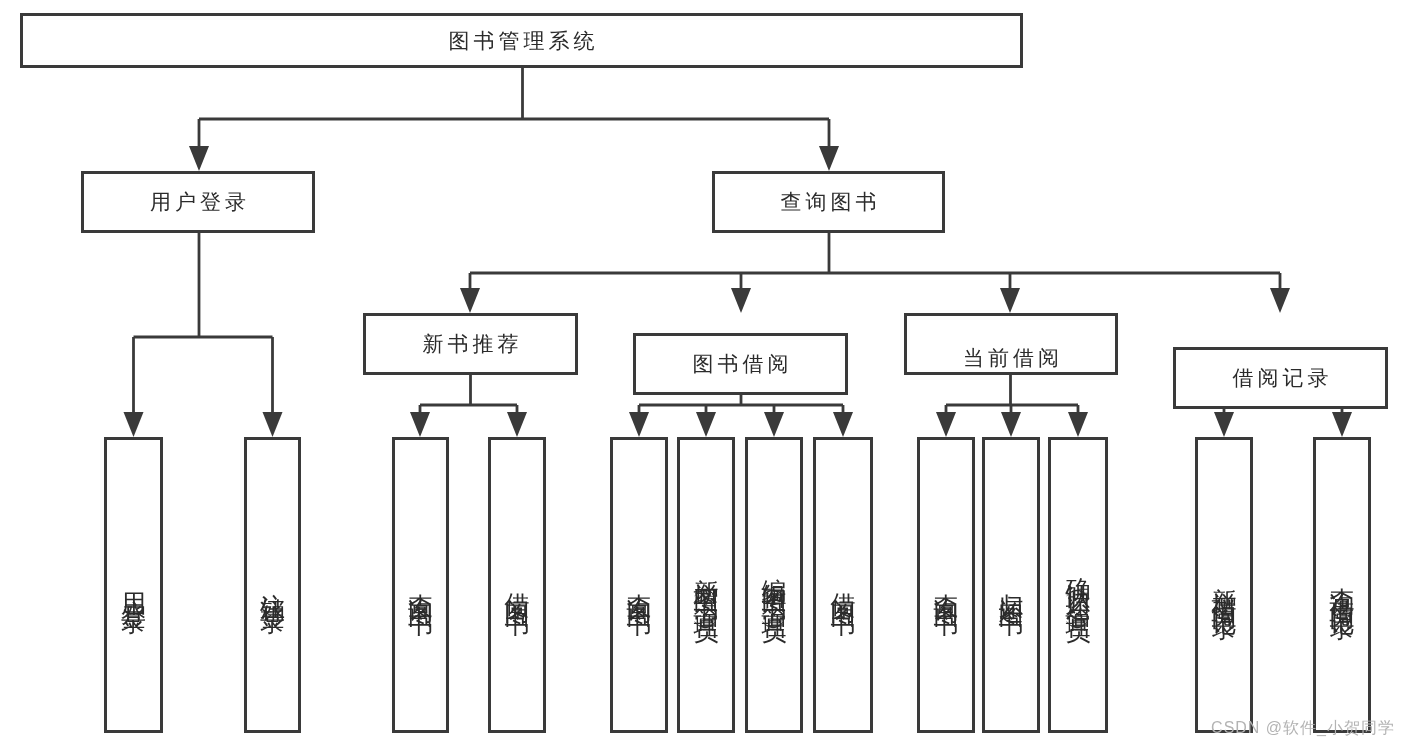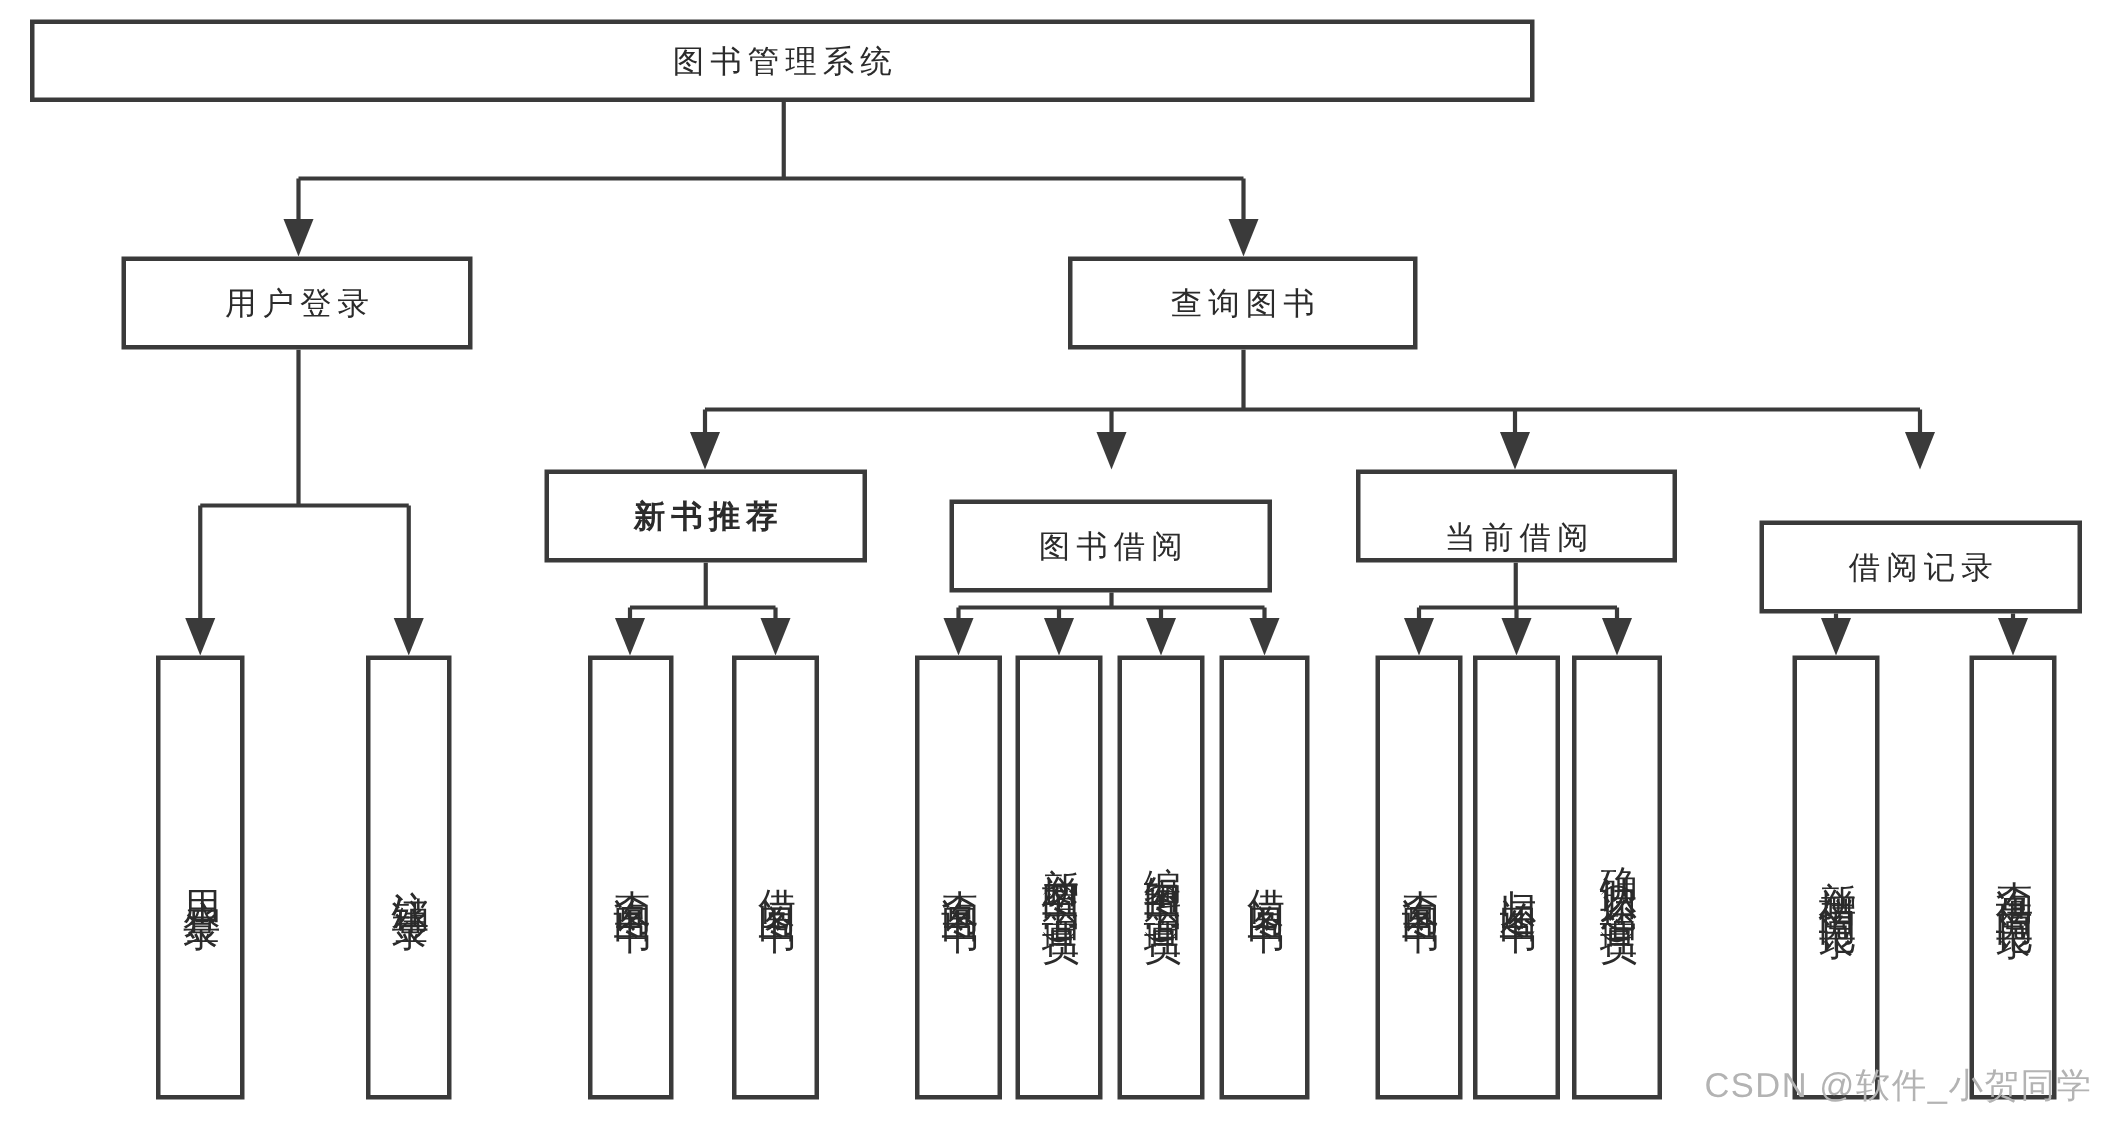--- a/index.html
+++ b/index.html
@@ -56,21 +56,21 @@
     font-size: 25px;
     letter-spacing: 6px;
     line-height: 1;
     color: var(--text);
     white-space: nowrap;
   }
   .watermark {
     position: absolute;
     right: 10px;
     bottom: 8px;
-    font-size: 23px;
+    font-size: 16px;
     color: var(--watermark);
     letter-spacing: 1px;
     white-space: nowrap;
     z-index: 5;
   }
 </style>
 </head>
 <body>
 
 <div class="canvas">
@@ -141,21 +141,21 @@
     <span>图书管理系统</span>
   </div>
 
   <div class="hbox" style="left:81px; top:171px; width:234px; height:62px;">
     <span>用户登录</span>
   </div>
   <div class="hbox" style="left:712px; top:171px; width:233px; height:62px;">
     <span>查询图书</span>
   </div>
 
-  <div class="hbox" style="left:363px; top:313px; width:215px; height:62px;font-weight:bold;">
+  <div class="hbox" style="left:363px; top:313px; width:215px; height:62px;">
     <span>新书推荐</span>
   </div>
   <div class="hbox" style="left:633px; top:313px; width:215px; height:62px;margin-top:20px;">
     <span>图书借阅</span>
   </div>
   <div class="hbox" style="left:904px; top:313px; width:214px; height:62px;align-items:flex-end;">
     <span>当前借阅</span>
   </div>
   <div class="hbox" style="left:1173px; top:313px; width:215px; height:62px;margin-top:34px;">
     <span>借阅记录</span>

